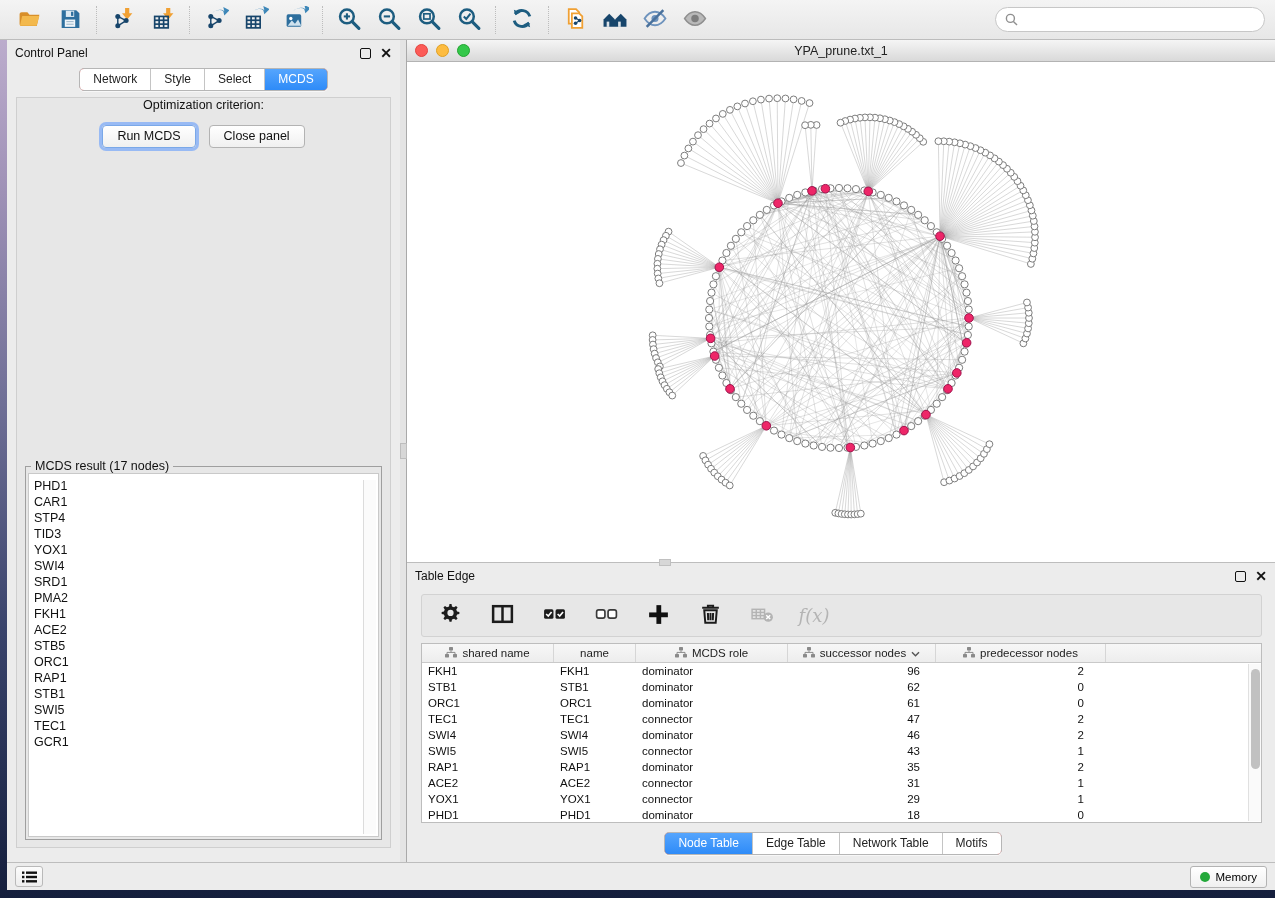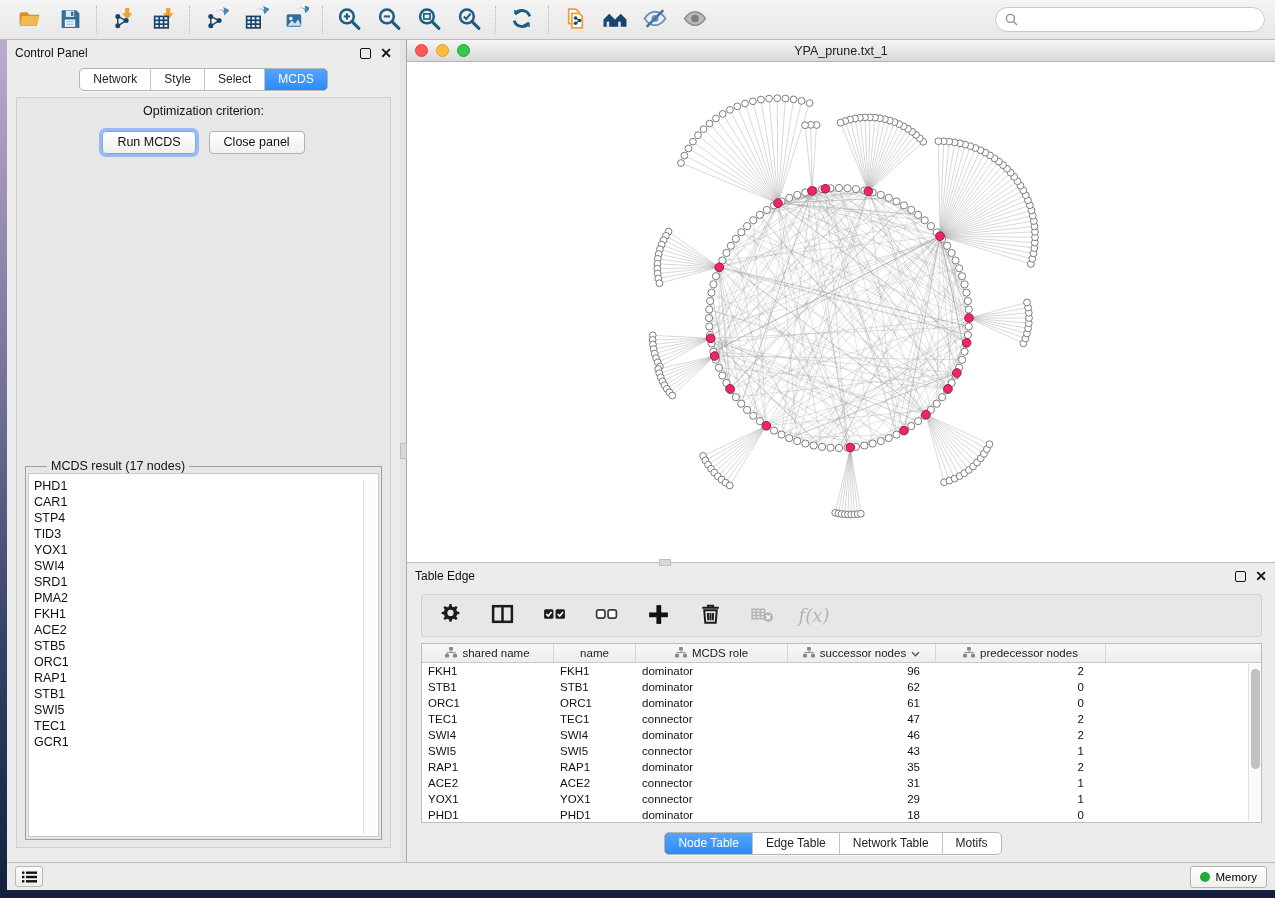--- a/index.html
+++ b/index.html
@@ -33,33 +33,33 @@
   .wm-close { font-size:14px; font-weight:bold; color:#111; line-height:11px; cursor:pointer; }
 
   .seg-tabs { display:flex; justify-content:center; margin-top:2px; }
   .seg-group { display:inline-flex; border:1px solid #b6b6b6; border-radius:5px; overflow:hidden; background:#ef4444; box-shadow:0 1px 0 rgba(255,255,255,.6); }
   .seg { padding:3px 13px 4px; font-size:12px; color:#222; background:#fff; border-right:1px solid #c4c4c4; cursor:pointer; white-space:nowrap; }
   .seg:last-child { border-right:none; }
   .seg.active { background:linear-gradient(#55a5fd,#2e8bf8); color:#fff; }
 
   .cp-content { position:absolute; left:9px; right:9px; top:57px; bottom:14px;
     background:#e7e7e7; border:1px solid #cfcfcf; }
-  .opt-label { text-align:center; margin-top:6px; font-size:12.5px; color:#111; }
+  .opt-label { text-align:center; margin-top:0; font-size:12.5px; color:#111; }
   .select { margin:9px auto 0; width:312px; height:23px; background:#fff; border:1px solid #b3b3b3;
     border-radius:4px; display:flex; align-items:center; cursor:pointer; position:relative; }
   .select .sel-text { flex:1; padding:0 8px; font-size:12.5px; white-space:nowrap; overflow:hidden; }
   .select .sel-step { width:19px; height:19px; margin-right:1px; border-radius:3px;
     background:linear-gradient(#5fadfe,#2f86f6); display:flex; flex-direction:column; align-items:center; justify-content:center; gap:1px; }
   .btn-row { display:flex; justify-content:center; gap:13px; margin-top:13px; }
   .mac-btn { background:linear-gradient(#ffffff,#f0f0f0); border:1px solid #b3b3b3; border-radius:4px;
     padding:3px 14px 4px; font-size:12.5px; color:#111; cursor:pointer; font-family:"Liberation Sans",sans-serif; }
   .mac-btn.focus { box-shadow:0 0 0 3px rgba(87,149,255,.55); border-color:#7aa8e8; }
 
   .result-group { position:absolute; left:8px; right:8px; top:368px; bottom:7px; border:1px solid #9f9f9f; }
-  .result-legend { position:absolute; top:-8px; left:5px; background:#e7e7e7; padding:0 4px; font-size:12.5px; color:#111;margin-left:16px; }
+  .result-legend { position:absolute; top:-8px; left:5px; background:#e7e7e7; padding:0 4px; font-size:12.5px; color:#111; }
   .result-list { position:absolute; inset:6px 2px 2px 2px; background:#fff; border:1px solid #c9c9c9;
     overflow:hidden; padding:4px 0 0 5px; }
   .result-item { font-size:12.5px; line-height:16px; color:#111; }
   .result-scroll { position:absolute; top:6px; bottom:2px; right:2px; width:13px; background:#fbfbfb; border-left:1px solid #dcdcdc; }
 
   
   .vsplit { position:absolute; left:393px; top:0; width:7px; height:822px; background:#e4e4e4; border-right:1px solid #a9a9a9; }
   .vsplit-handle { position:absolute; left:0; top:403px; width:7px; height:16px; background:#d7d7d7; border:1px solid #bdbdbd; }
 
   

